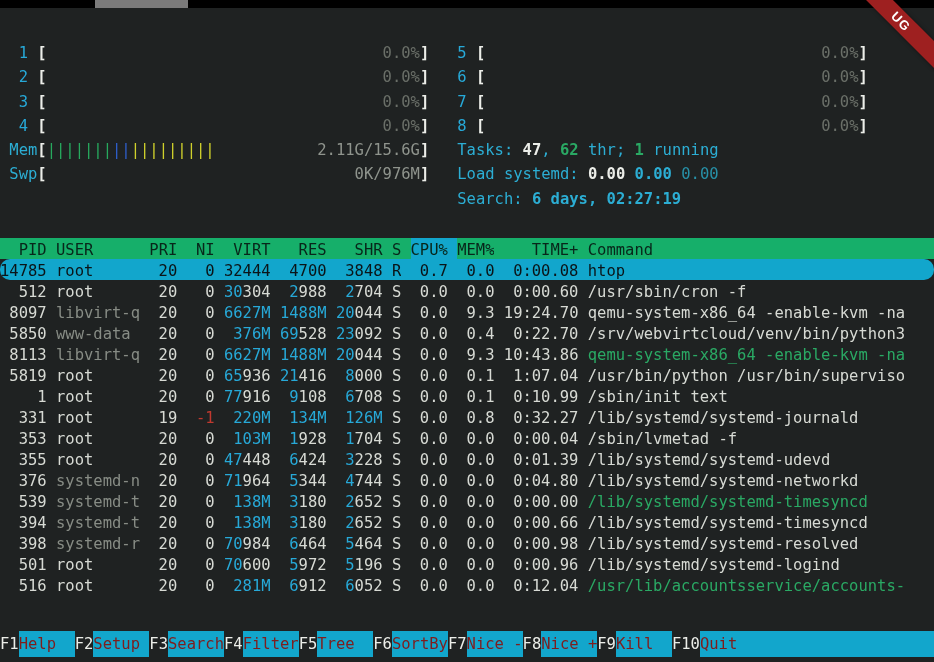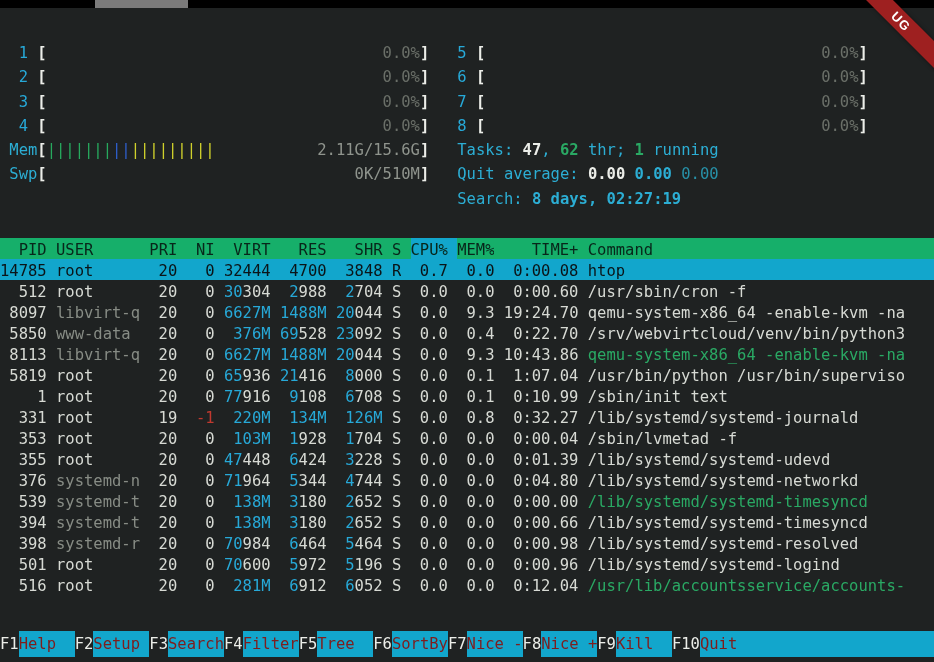--- a/index.html
+++ b/index.html
@@ -43,21 +43,21 @@
   
   .prow{height:21px;line-height:24.3px;white-space:pre;overflow:hidden;}
   .prow .nh{color:var(--cyan-number,#27a9d8);}
   .prow .nl{color:var(--foreground,#d7dad4);}
   .dim{color:var(--dim-text,#878c85);}
   .red{color:var(--red-text,#c0392f);}
   .grn{color:var(--green-text,#2aa964);}
   .hdr{background:var(--header-bg,#16af6a);}
   .hdr .c{color:#08261a;}
   .hdr .sort{background:var(--selection-bg,#12a6cc);}
-  .sel{background:var(--selection-bg,#12a6cc);}
+  .sel{background:var(--selection-bg,#12a6cc);border-radius:10px;}
   .sel .c,.sel .nh,.sel .nl,.sel .cmd{color:#0b1418 !important;}
   .cmd{}
   
   .footer{position:absolute;left:0;right:0;bottom:5px;height:26px;line-height:26px;display:flex;
           background:var(--background,#1f2222);white-space:pre;}
   .fkey{color:var(--bright-text,#eceee9);flex:none;}
   .flab{background:var(--selection-bg,#12a6cc);color:#7f1d1d;width:6ch;flex:none;overflow:hidden;}
   .flab.fill{flex:1;}
 </style>
 </head>
@@ -71,22 +71,22 @@
       <div class="ribbon-band">UG</div>
     </div>
 
   <div class="term">
     <div>
       <div class="tline"><div class="slot-l" id="cl0"><span class="cid w3c">1</span><span class="c w1"> </span><span class="br">[</span><span class="mbody"><span class="pct">0.0%</span></span><span class="br">]</span></div><div class="slot-r" id="cr0"><span class="cid w4c">5</span><span class="c w1"> </span><span class="br">[</span><span class="mbody"><span class="pct">0.0%</span></span><span class="br">]</span></div></div>
       <div class="tline"><div class="slot-l" id="cl1"><span class="cid w3c">2</span><span class="c w1"> </span><span class="br">[</span><span class="mbody"><span class="pct">0.0%</span></span><span class="br">]</span></div><div class="slot-r" id="cr1"><span class="cid w4c">6</span><span class="c w1"> </span><span class="br">[</span><span class="mbody"><span class="pct">0.0%</span></span><span class="br">]</span></div></div>
       <div class="tline"><div class="slot-l" id="cl2"><span class="cid w3c">3</span><span class="c w1"> </span><span class="br">[</span><span class="mbody"><span class="pct">0.0%</span></span><span class="br">]</span></div><div class="slot-r" id="cr2"><span class="cid w4c">7</span><span class="c w1"> </span><span class="br">[</span><span class="mbody"><span class="pct">0.0%</span></span><span class="br">]</span></div></div>
       <div class="tline"><div class="slot-l" id="cl3"><span class="cid w3c">4</span><span class="c w1"> </span><span class="br">[</span><span class="mbody"><span class="pct">0.0%</span></span><span class="br">]</span></div><div class="slot-r" id="cr3"><span class="cid w4c">8</span><span class="c w1"> </span><span class="br">[</span><span class="mbody"><span class="pct">0.0%</span></span><span class="br">]</span></div></div>
       <div class="tline"><div class="slot-l"><span class="mlabel">Mem</span><span class="br">[</span><span class="mbody"><span class="bars" id="membars"><span class="bar-g">|||||||</span><span class="bar-b">||</span><span class="bar-y">|||||||||</span></span><span class="mval">2.11G/15.6G</span></span><span class="br">]</span></div><div class="slot-r info"><span class="lbl">Tasks: </span><span class="wb">47</span><span class="lbl">, </span><span class="gb">62</span><span class="lbl"> thr; </span><span class="gb">1</span><span class="lbl"> running</span></div></div>
-      <div class="tline"><div class="slot-l"><span class="mlabel">Swp</span><span class="br">[</span><span class="mbody"><span class="mval">0K/510M</span></span><span class="br">]</span></div><div class="slot-r info"><span class="lbl">Quit average: </span><span class="wb">0.00</span> <span class="cb">0.00</span> <span class="cd">0.00</span></div></div>
-      <div class="tline"><div class="slot-l"></div><div class="slot-r info"><span class="lbl">Search: </span><span class="cb">8 days, 02:27:19</span></div></div>
+      <div class="tline"><div class="slot-l"><span class="mlabel">Swp</span><span class="br">[</span><span class="mbody"><span class="mval">0K/976M</span></span><span class="br">]</span></div><div class="slot-r info"><span class="lbl">Load systemd: </span><span class="wb">0.00</span> <span class="cb">0.00</span> <span class="cd">0.00</span></div></div>
+      <div class="tline"><div class="slot-l"></div><div class="slot-r info"><span class="lbl">Search: </span><span class="cb">6 days, 02:27:19</span></div></div>
     </div>
     <div class="blankline"></div>
     <div class="prow hdr" id="thead"><span class="c w5 ar">PID</span><span class="c w1"> </span><span class="c w9">USER</span><span class="c w1"> </span><span class="c w3 ar">PRI</span><span class="c w1"> </span><span class="c w3 ar">NI</span><span class="c w1"> </span><span class="c w5 ar">VIRT</span><span class="c w1"> </span><span class="c w5 ar">RES</span><span class="c w1"> </span><span class="c w5 ar">SHR</span><span class="c w1"> </span><span class="c w1">S</span><span class="c w1"> </span><span class="c w4 ar sort">CPU%</span><span class="c w1 sort"> </span><span class="c w4 ar">MEM%</span><span class="c w1"> </span><span class="c w8 ar">TIME+</span><span class="c w1"> </span><span class="c ">Command</span></div>
     <div id="rows">
         <div class="prow sel"><span class="c w5 ar">14785</span><span class="c w1"> </span><span class="c w9">root</span><span class="c w1"> </span><span class="c w3 ar">20</span><span class="c w1"> </span><span class="c w3 ar">0</span><span class="c w1"> </span><span class="c w5 ar"><span class="nh">32</span><span class="nl">444</span></span><span class="c w1"> </span><span class="c w5 ar"><span class="nh">4</span><span class="nl">700</span></span><span class="c w1"> </span><span class="c w5 ar"><span class="nh">3</span><span class="nl">848</span></span><span class="c w1"> </span><span class="c w1">R</span><span class="c w1"> </span><span class="c w4 ar">0.7</span><span class="c w1"> </span><span class="c w4 ar">0.0</span><span class="c w1"> </span><span class="c w8 ar">0:00.08</span><span class="c w1"> </span><span class="c cmd">htop</span></div>
         <div class="prow"><span class="c w5 ar">512</span><span class="c w1"> </span><span class="c w9">root</span><span class="c w1"> </span><span class="c w3 ar">20</span><span class="c w1"> </span><span class="c w3 ar">0</span><span class="c w1"> </span><span class="c w5 ar"><span class="nh">30</span><span class="nl">304</span></span><span class="c w1"> </span><span class="c w5 ar"><span class="nh">2</span><span class="nl">988</span></span><span class="c w1"> </span><span class="c w5 ar"><span class="nh">2</span><span class="nl">704</span></span><span class="c w1"> </span><span class="c w1">S</span><span class="c w1"> </span><span class="c w4 ar">0.0</span><span class="c w1"> </span><span class="c w4 ar">0.0</span><span class="c w1"> </span><span class="c w8 ar">0:00.60</span><span class="c w1"> </span><span class="c cmd">/usr/sbin/cron -f</span></div>
         <div class="prow"><span class="c w5 ar">8097</span><span class="c w1"> </span><span class="c w9 dim">libvirt-q</span><span class="c w1"> </span><span class="c w3 ar">20</span><span class="c w1"> </span><span class="c w3 ar">0</span><span class="c w1"> </span><span class="c w5 ar"><span class="nh">6627M</span><span class="nl"></span></span><span class="c w1"> </span><span class="c w5 ar"><span class="nh">1488M</span><span class="nl"></span></span><span class="c w1"> </span><span class="c w5 ar"><span class="nh">20</span><span class="nl">044</span></span><span class="c w1"> </span><span class="c w1">S</span><span class="c w1"> </span><span class="c w4 ar">0.0</span><span class="c w1"> </span><span class="c w4 ar">9.3</span><span class="c w1"> </span><span class="c w8 ar">19:24.70</span><span class="c w1"> </span><span class="c cmd">qemu-system-x86_64 -enable-kvm -na</span></div>
         <div class="prow"><span class="c w5 ar">5850</span><span class="c w1"> </span><span class="c w9 dim">www-data</span><span class="c w1"> </span><span class="c w3 ar">20</span><span class="c w1"> </span><span class="c w3 ar">0</span><span class="c w1"> </span><span class="c w5 ar"><span class="nh">376M</span><span class="nl"></span></span><span class="c w1"> </span><span class="c w5 ar"><span class="nh">69</span><span class="nl">528</span></span><span class="c w1"> </span><span class="c w5 ar"><span class="nh">23</span><span class="nl">092</span></span><span class="c w1"> </span><span class="c w1">S</span><span class="c w1"> </span><span class="c w4 ar">0.0</span><span class="c w1"> </span><span class="c w4 ar">0.4</span><span class="c w1"> </span><span class="c w8 ar">0:22.70</span><span class="c w1"> </span><span class="c cmd">/srv/webvirtcloud/venv/bin/python3</span></div>
         <div class="prow"><span class="c w5 ar">8113</span><span class="c w1"> </span><span class="c w9 dim">libvirt-q</span><span class="c w1"> </span><span class="c w3 ar">20</span><span class="c w1"> </span><span class="c w3 ar">0</span><span class="c w1"> </span><span class="c w5 ar"><span class="nh">6627M</span><span class="nl"></span></span><span class="c w1"> </span><span class="c w5 ar"><span class="nh">1488M</span><span class="nl"></span></span><span class="c w1"> </span><span class="c w5 ar"><span class="nh">20</span><span class="nl">044</span></span><span class="c w1"> </span><span class="c w1">S</span><span class="c w1"> </span><span class="c w4 ar">0.0</span><span class="c w1"> </span><span class="c w4 ar">9.3</span><span class="c w1"> </span><span class="c w8 ar">10:43.86</span><span class="c w1"> </span><span class="c cmd grn">qemu-system-x86_64 -enable-kvm -na</span></div>
         <div class="prow"><span class="c w5 ar">5819</span><span class="c w1"> </span><span class="c w9">root</span><span class="c w1"> </span><span class="c w3 ar">20</span><span class="c w1"> </span><span class="c w3 ar">0</span><span class="c w1"> </span><span class="c w5 ar"><span class="nh">65</span><span class="nl">936</span></span><span class="c w1"> </span><span class="c w5 ar"><span class="nh">21</span><span class="nl">416</span></span><span class="c w1"> </span><span class="c w5 ar"><span class="nh">8</span><span class="nl">000</span></span><span class="c w1"> </span><span class="c w1">S</span><span class="c w1"> </span><span class="c w4 ar">0.0</span><span class="c w1"> </span><span class="c w4 ar">0.1</span><span class="c w1"> </span><span class="c w8 ar">1:07.04</span><span class="c w1"> </span><span class="c cmd">/usr/bin/python /usr/bin/superviso</span></div>

